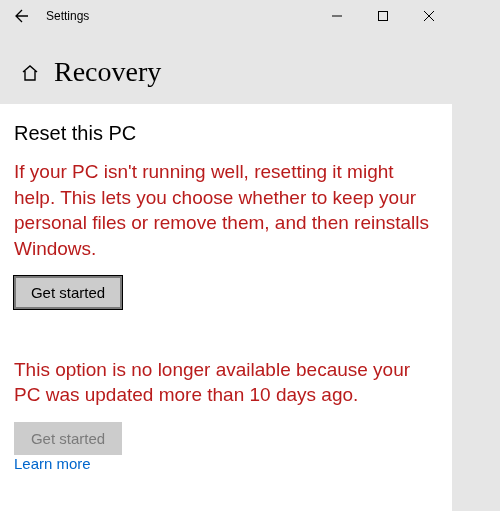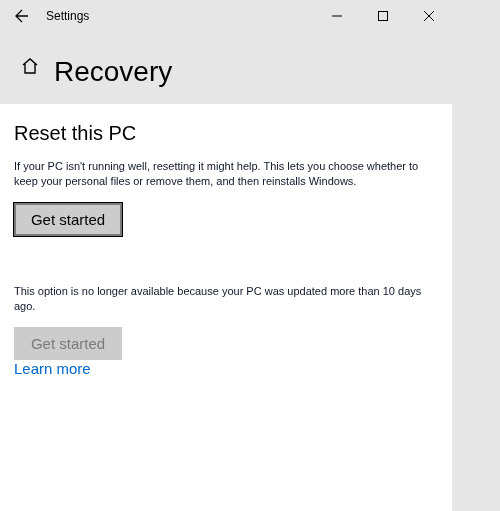--- a/index.html
+++ b/index.html
@@ -33,45 +33,46 @@
       display: flex;
       height: 32px;
     }
     .win-btn {
       width: 46px; height: 32px;
       display: flex; align-items: center; justify-content: center;
       font-size: 12px;
     }
     .page-header {
       display: flex;
-      align-items: flex-start;
+      align-items: flex-end;
       padding: 24px 20px 16px 20px;
+      font-family: Liberation Serif, serif;
     }
     .home-icon { font-size: 18px; margin-right: 14px; }
     .page-title {
       font-size: 28px;
       font-weight: 400;
       margin: 0;
     }
     .content {
       background: #fff;
       flex: 1;
       padding: 14px 14px;
       overflow: hidden;
     }
     h2 {
       font-size: 20px;
       font-weight: 400;
       margin: 4px 0 14px 0;
     }
     p.desc {
       margin: 0 0 14px 0;
-      font-size: 11px;
+      font-size: 19px;
       line-height: 1.35;
-      color: #0f172a;
+      color: #b91c1c;
     }
     button.action {
       background: #ccc;
       border: 2px solid #7a7a7a;
       outline: 1px solid #000;
       outline-offset: 0;
       padding: 6px 14px;
       font-size: 15px;
       cursor: pointer;
       min-width: 108px;

